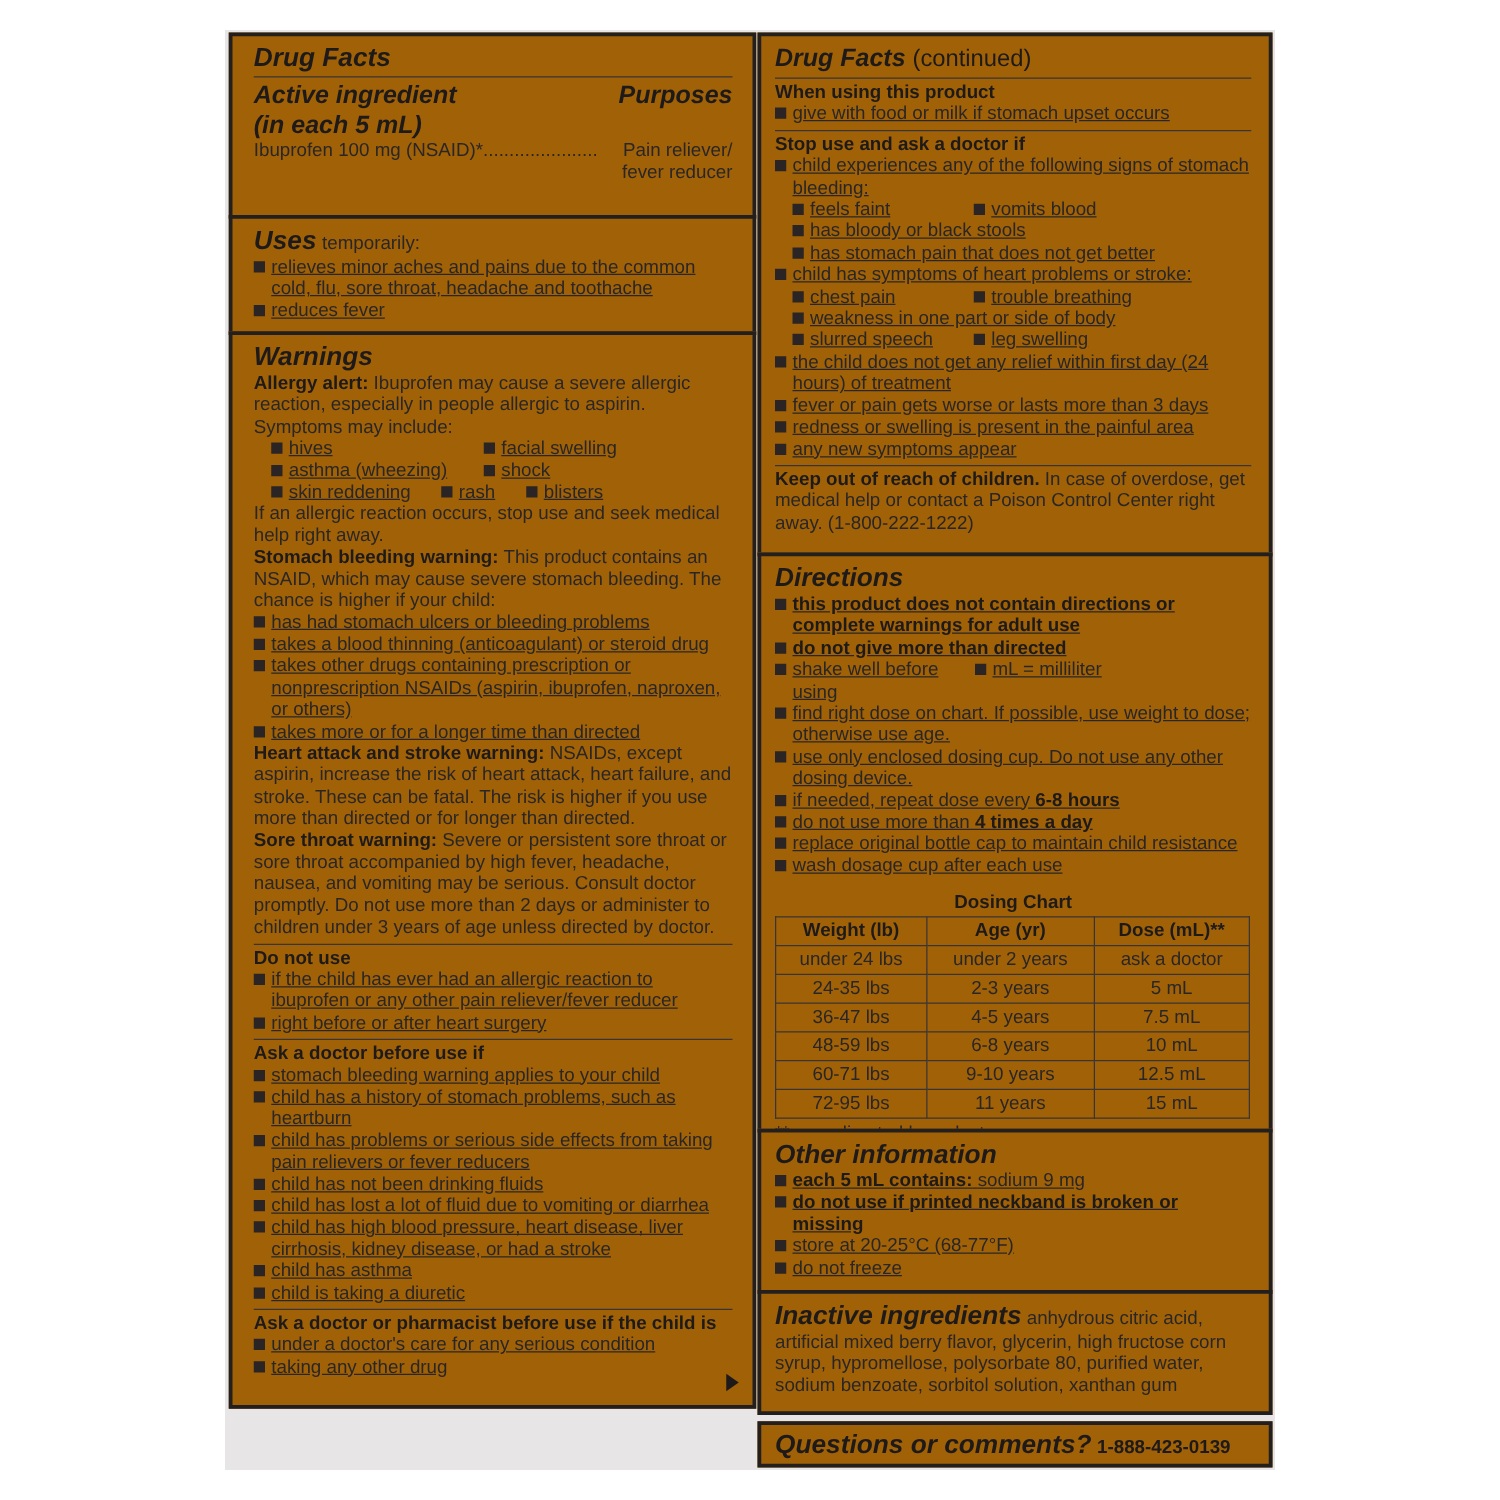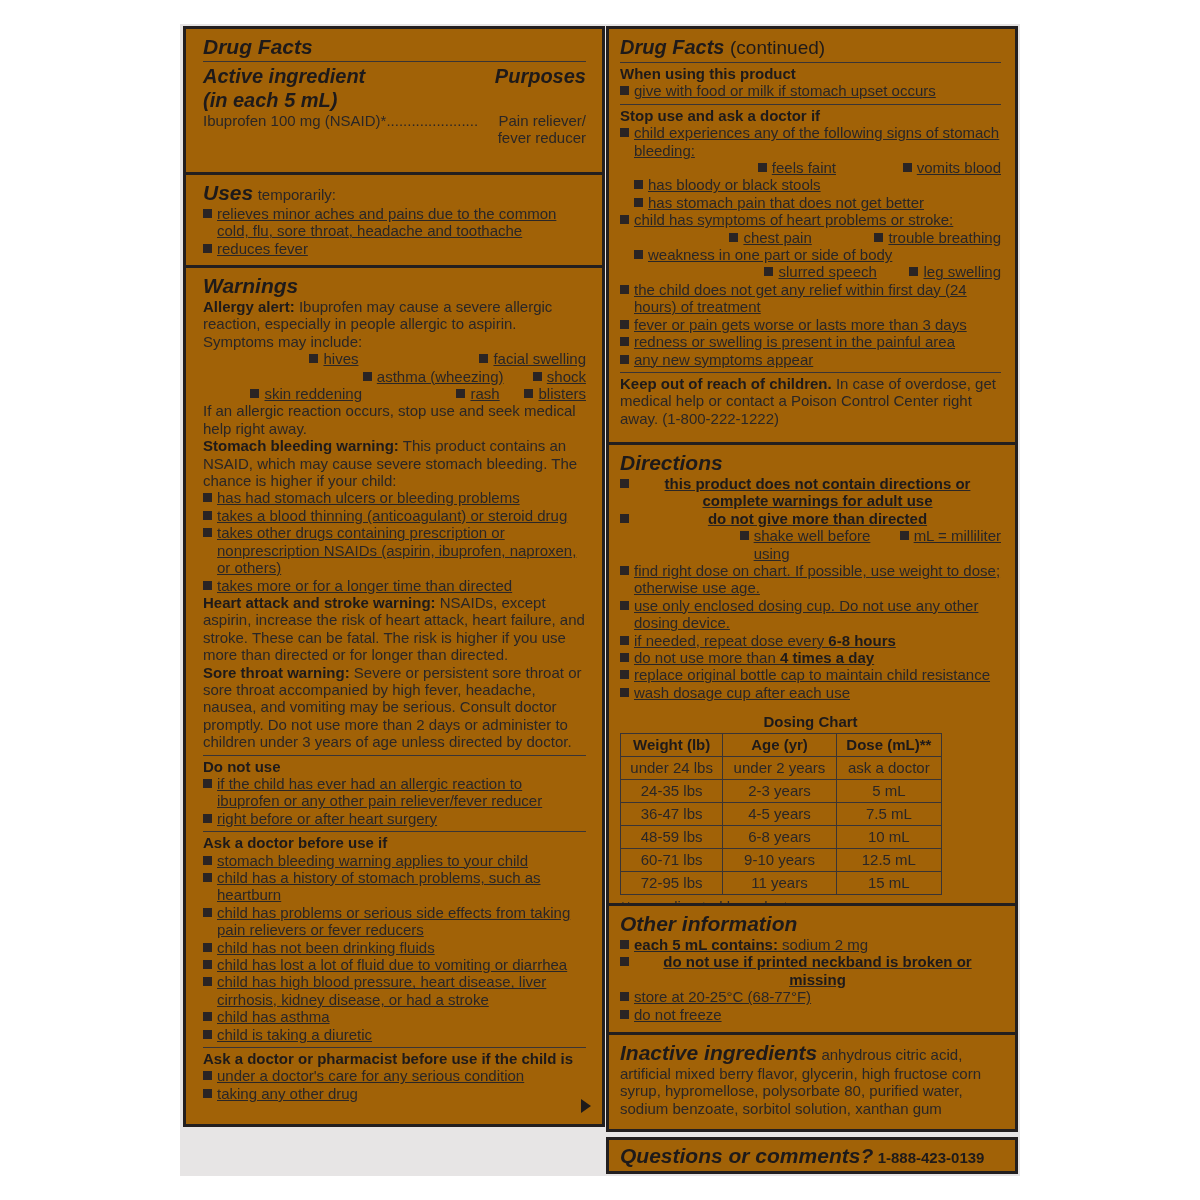--- a/index.html
+++ b/index.html
@@ -12,30 +12,30 @@
     position: absolute; background: #a16207; border: 3px solid #231f1f; box-sizing: border-box;
     padding: 6px 16px 4px 17px;
   }
   .left { left: 183px; width: 422px; }
   .right { left: 606px; width: 412px; padding-left: 11px; padding-right: 14px; }
   .h-title { font-weight: bold; font-style: italic; font-size: 21px; line-height: 24px; color: #1e1a1a; }
   .h-title .plain { font-weight: normal; font-style: normal; font-size: 19px; }
   .rule { border-top: 1.5px solid #3a3434; margin: 2px 0 2px 0; }
   .sub { font-weight: bold; font-size: 15px; line-height: 17.4px; color: #1e1a1a; }
   .t { font-size: 15px; line-height: 17.4px; }
-  .b { font-weight: bold; color: #1e1a1a; text-align: center; }
+  .b { font-weight: bold; color: #1e1a1a; }
   ul { list-style: none; margin: 0; padding: 0; text-decoration: underline; }
   li { font-size: 15px; line-height: 17.4px; padding-left: 14px; position: relative; }
   li::before {
     content: ""; position: absolute; left: 0; top: 4px; width: 9px; height: 9px; background: #2a2424;
   }
   .indent { padding-left: 14px; }
-  .cols { display: flex; justify-content: flex-end; }
+  .cols { display: flex; }
   .row2 { display: flex; justify-content: space-between; align-items: baseline; }
-  table.dose { border-collapse: collapse; width: 322px; margin: 2px 11px 0 0; }
+  table.dose { border-collapse: collapse; width: 380px; margin: 2px 11px 0 0; }
   table.dose th, table.dose td {
     border: 1.5px solid #3a3434; text-align: center; font-size: 15px; height: 22px; padding: 0;
   }
   table.dose th { font-weight: bold; color: #1e1a1a; }
   .arrow { position: absolute; right: 11px; bottom: 11px; width: 0; height: 0;
     border-top: 7px solid transparent; border-bottom: 7px solid transparent; border-left: 10px solid #1e1a1a; }
 </style>
 </head>
 <body>
 
@@ -84,21 +84,21 @@
       </div>
     <div class="cols">
         <ul style="width:170px">
           <li>asthma (wheezing)</li>
         </ul>
         <ul>
           <li>shock</li>
         </ul>
       </div>
     <div class="cols">
-        <ul style="width:206px">
+        <ul style="width:136px">
           <li>skin reddening</li>
         </ul>
         <ul style="width:68px">
           <li>rash</li>
         </ul>
         <ul>
           <li>blisters</li>
         </ul>
       </div>
   </div>
@@ -275,21 +275,21 @@
           <td>15 mL</td>
         </tr>
   </tbody>
     </table>
   <div class="t" style="margin-top:3px">**or as directed by a doctor</div>
 </div>
 
 <div class="box right" style="top:903px;height:132px;">
   <div class="h-title">Other information</div>
   <ul>
-    <li><span class="b">each 5 mL contains:</span> <span>sodium 2 mg</span></li>
+    <li><span class="b">each 5 mL contains:</span> <span>sodium 9 mg</span></li>
     <li class="b">do not use if printed neckband is broken or missing</li>
     <li>store at 20-25°C (68-77°F)</li>
     <li>do not freeze</li>
   </ul>
 </div>
 
 <div class="box right" style="top:1032px;height:100px;">
   <div class="t">
     <span class="h-title">Inactive ingredients</span>
     <span>anhydrous citric acid, artificial mixed berry flavor, glycerin, high fructose corn syrup, hypromellose, polysorbate 80, purified water, sodium benzoate, sorbitol solution, xanthan gum</span>

